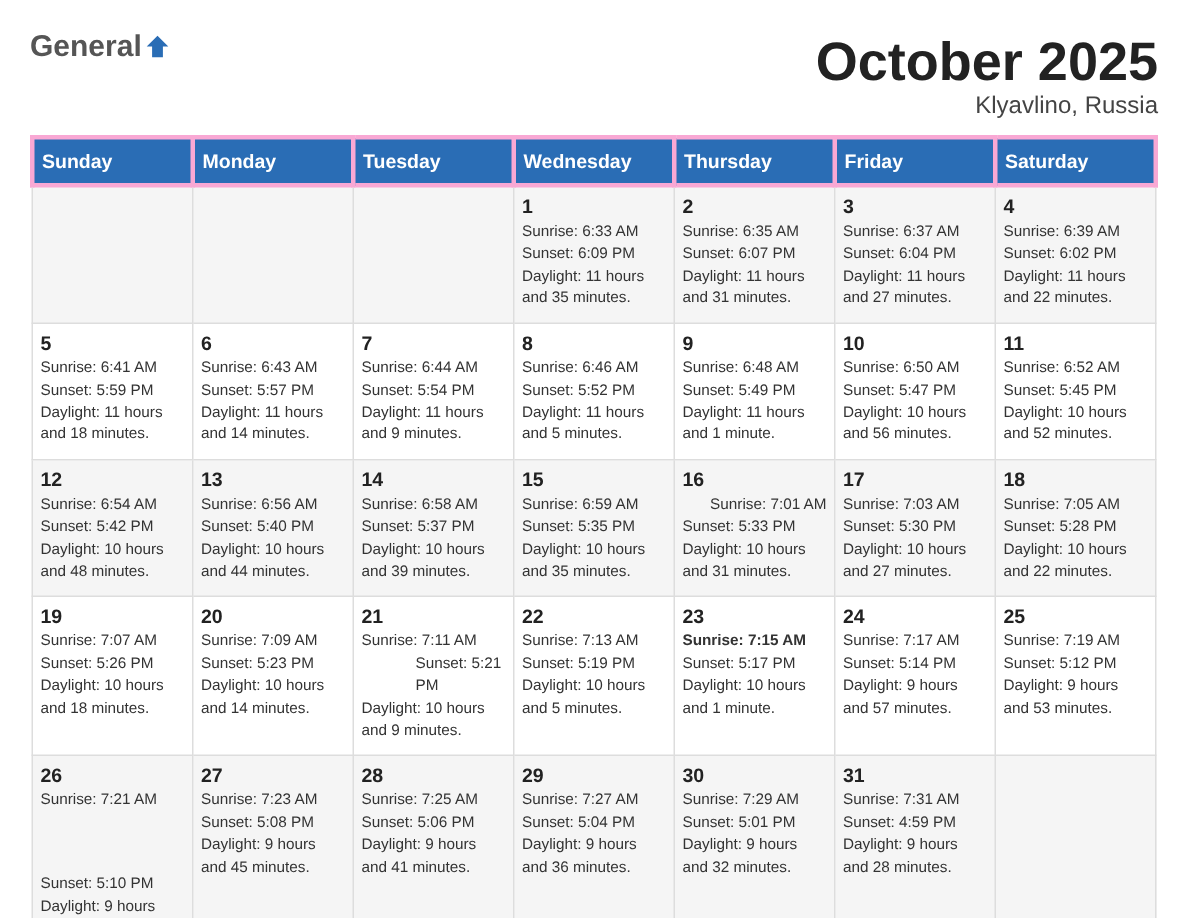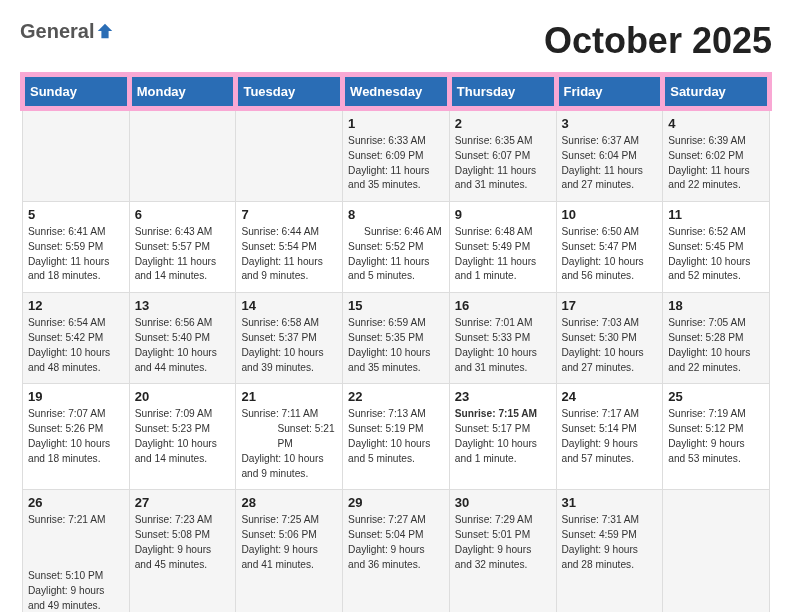--- a/index.html
+++ b/index.html
@@ -53,21 +53,21 @@
     }
     thead tr {
       background-color: #2a6db5;
       color: #fff;
     }
     thead th {
       padding: 7px 5px;
       font-size: 13px;
       font-weight: bold;
       text-align: left;
-      border: 5px solid #f9a8d4;
+      border: 3px solid #f9a8d4;
       margin-left: 13px;
     }
     tbody tr {
       vertical-align: top;
     }
     tbody tr:nth-child(odd) {
       background-color: #f5f5f5;
     }
     tbody tr:nth-child(even) {
       background-color: #ffffff;
@@ -107,20 +107,21 @@
       <span style="display:flex;align-items:center;">
         <span class="logo-general">General</span>
         <svg class="logo-icon" viewBox="0 0 20 20">
           <polygon points="10,2 18,10 14,10 14,18 6,18 6,10 2,10" fill="#2a6db5"></polygon>
         </svg>
       </span>
     </div>
   </div>
   <div class="title-block">
     <div class="month-title">October 2025</div>
+    <div class="location">Klyavlino, Russia</div>
   </div>
 </div>
 
 <table>
   <thead>
     <tr>
     <th>Sunday</th>
         <th>Monday</th>
         <th>Tuesday</th>
         <th>Wednesday</th>
@@ -195,21 +196,21 @@
           <div class="cell-content">
             <span style="display: block;">Sunrise: 6:44 AM</span>
             <span style="display: block;">Sunset: 5:54 PM</span>
             <span style="display: block;">Daylight: 11 hours</span>
             <span style="display: block;">and 9 minutes.</span>
           </div>
         </td>
         <td>
           <span class="day-num">8</span>
           <div class="cell-content">
-            <span style="display: block; margin-left: 16px;">Sunrise: 6:46 AM</span>
+            <span style="display: block;">Sunrise: 6:46 AM</span>
             <span style="display: block;">Sunset: 5:52 PM</span>
             <span style="display: block;">Daylight: 11 hours</span>
             <span style="display: block;">and 5 minutes.</span>
           </div>
         </td>
         <td>
           <span class="day-num">9</span>
           <div class="cell-content">
             <span style="display: block;">Sunrise: 6:48 AM</span>
             <span style="display: block;">Sunset: 5:49 PM</span>
@@ -269,21 +270,21 @@
           <div class="cell-content">
             <span style="display: block;">Sunrise: 6:59 AM</span>
             <span style="display: block;">Sunset: 5:35 PM</span>
             <span style="display: block;">Daylight: 10 hours</span>
             <span style="display: block;">and 35 minutes.</span>
           </div>
         </td>
         <td>
           <span class="day-num">16</span>
           <div class="cell-content">
-            <span style="display: block;">Sunrise: 7:01 AM</span>
+            <span style="display: block; text-align: right;">Sunrise: 7:01 AM</span>
             <span style="display: block;">Sunset: 5:33 PM</span>
             <span style="display: block;">Daylight: 10 hours</span>
             <span style="display: block;">and 31 minutes.</span>
           </div>
         </td>
         <td>
           <span class="day-num">17</span>
           <div class="cell-content">
             <span style="display: block;">Sunrise: 7:03 AM</span>
             <span style="display: block;">Sunset: 5:30 PM</span>

